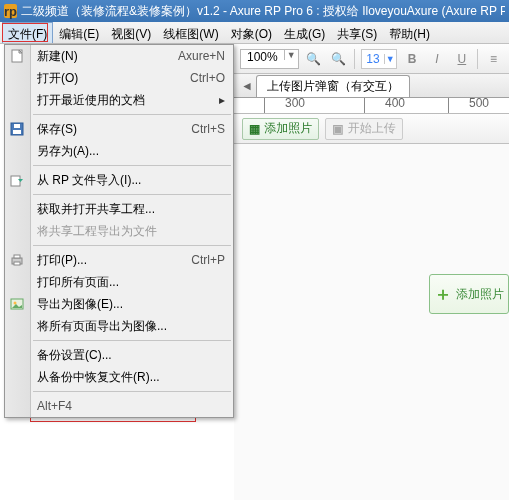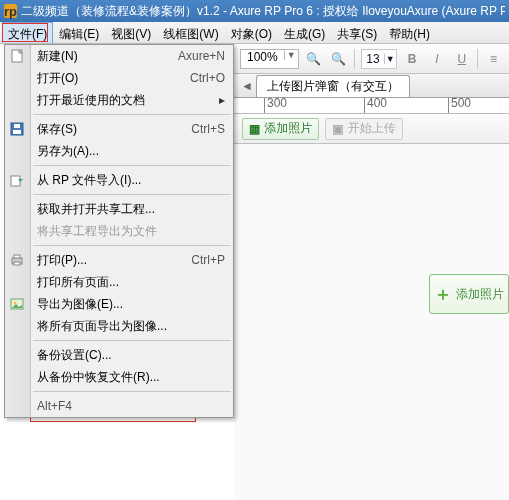--- a/index.html
+++ b/index.html
@@ -20,30 +20,30 @@
 .mi .arrow{position:absolute;right:8px;color:#333}
 .sep{height:1px;background:#c5c5c5;margin:3px 2px 3px 28px}
 .mi .micon{position:absolute;left:4px;width:16px;height:16px;display:flex;align-items:center;justify-content:center}
 .workspace{position:absolute;left:234px;top:44px;right:0;bottom:0;background:#fff}
 .toolbar1{height:30px;border-bottom:1px solid #c0c0c0;background:linear-gradient(#fdfdfd,#ececec);display:flex;align-items:center;gap:6px;padding:0 6px}
 .zoom{display:flex;align-items:flex-start;border:1px solid #b8b8b8;background:#fff;height:20px}
 .zoom .val{padding:0 6px}
 .zoom .dd{border-left:1px solid #b8b8b8;width:14px;text-align:center;color:#666;font-size:9px}
 .tbtn{width:22px;height:22px;border:1px solid transparent;display:flex;align-items:center;justify-content:center;color:#888}
 .tsep{width:1px;height:20px;background:#c8c8c8}
-.fontsize{display:flex;align-items:center;border:1px solid #c8c8c8;background:#fff;height:20px;color:#0f172a}
+.fontsize{display:flex;align-items:center;border:1px solid #c8c8c8;background:#fff;height:20px;color:#3b82f6}
 .fontsize .val{padding:0 4px;min-width:20px;text-align:center}
 .fontsize .dd{border-left:1px solid #c8c8c8;width:12px;text-align:center;font-size:9px}
 .tabs{height:24px;background:linear-gradient(#f5f5f5,#e5e5e5);border-bottom:1px solid #a0a0a0;display:flex;align-items:flex-end;padding-left:4px}
 .tab{height:22px;padding:0 10px;border:1px solid #a0a0a0;border-bottom:none;margin-right:-1px;background:linear-gradient(#f0f0f0,#dedede);display:flex;align-items:center;gap:6px;border-radius:3px 3px 0 0;color:#666}
 .tab.active{background:#fff;color:#000;font-weight:400}
 .tab .x{color:#888;font-size:10px}
 .tabnav{width:18px;height:22px;display:flex;align-items:center;justify-content:center;color:#666}
 .ruler-h{height:16px;background:#fff;border-bottom:1px solid #bbb;position:relative;overflow:hidden;font-size:9px;color:#666}
-.ruler-h .tick{position:absolute;top:0;height:16px;border-left:1px solid #888;padding-left:2px;line-height:10px}
+.ruler-h .tick{position:absolute;top:0;height:16px;border-left:1px solid #888;padding-left:20px;line-height:10px}
 .canvas-toolbar{height:30px;background:linear-gradient(#fdfdfd,#eee);border-bottom:1px solid #c0c0c0;display:flex;align-items:center;gap:6px;padding:0 8px}
 .cbtn{height:22px;padding:0 6px;border:1px solid #a8c8a8;background:linear-gradient(#f5fbf5,#e5f2e5);display:flex;align-items:center;gap:4px;border-radius:2px;color:#2a7a2a}
 .cbtn.disabled{border-color:#ccc;background:#f2f2f2;color:#aaa}
 .cbtn .ic{font-weight:bold}
 .canvas{position:absolute;left:0;right:0;top:100px;bottom:0;background:#fafafa}
 .bigbtn{position:absolute;right:0;top:130px;width:80px;height:40px;border:1px solid #8ac088;background:linear-gradient(#f8fcf6,#eaf5e5);display:flex;align-items:center;justify-content:center;gap:4px;border-radius:3px;color:#3a8a38}
 .bigbtn .plus{color:#5aad3a;font-size:18px;font-weight:bold}
 svg{display:block}
 </style>
 </head>

